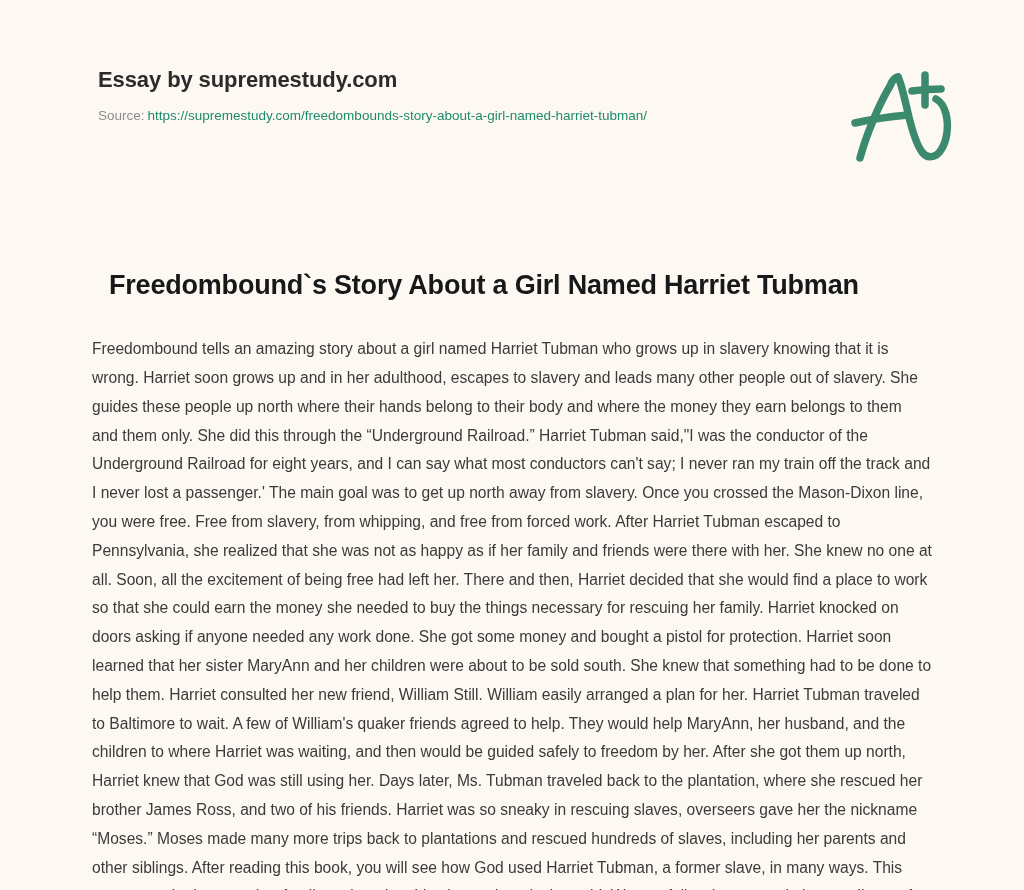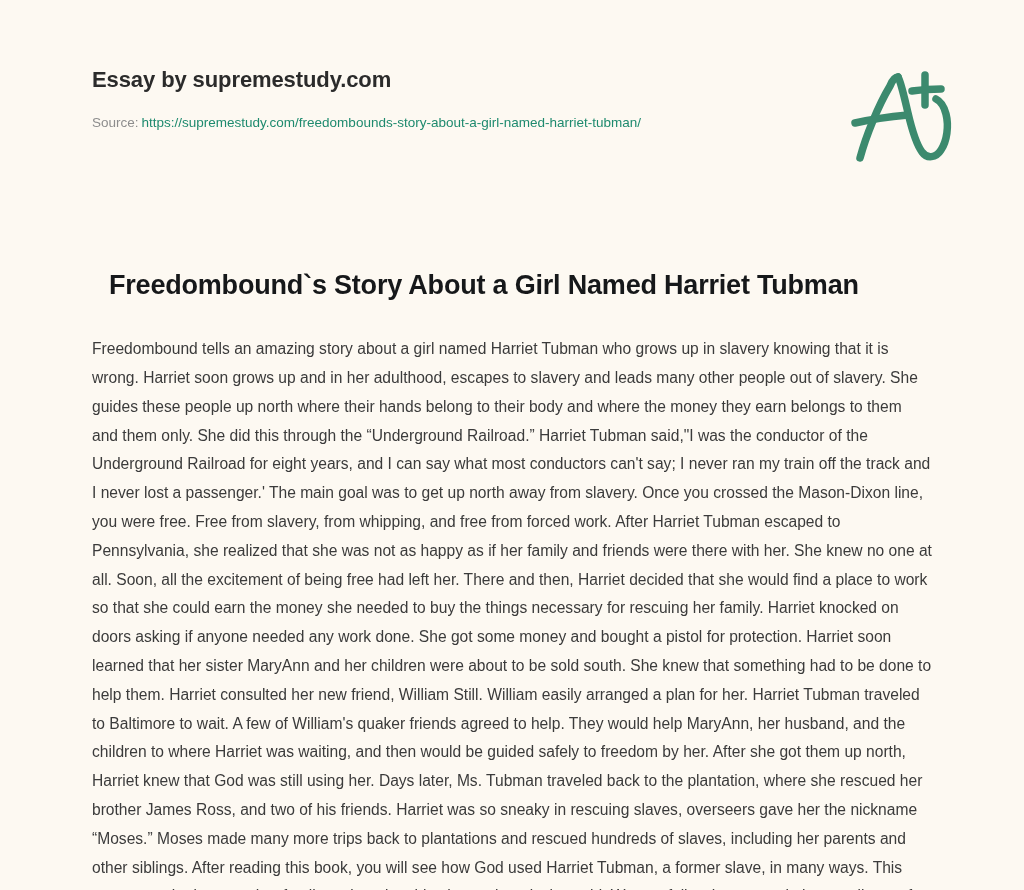--- a/index.html
+++ b/index.html
@@ -18,36 +18,36 @@
   .page {
     position: relative;
     width: 1024px;
     height: 890px;
     box-sizing: border-box;
   }
 
   
   .header {
     position: absolute;
-    left: 92px;
+    left: 98px;
     top: 66px;
     right: 60px;
   }
 
   .essay-by {
     font-size: 22px;
     font-weight: bold;
     color: #2b2b2b;
     letter-spacing: -0.1px;
     line-height: 1.3;
     margin: 0;
   }
 
   .source-line {
-    margin-top: 19px;
+    margin-top: 12px;
     font-size: 13.5px;
     line-height: 1.4;
     color: #8d8d8d;
     white-space: nowrap;
   }
 
   .source-label {
     color: #8d8d8d;
   }
 

